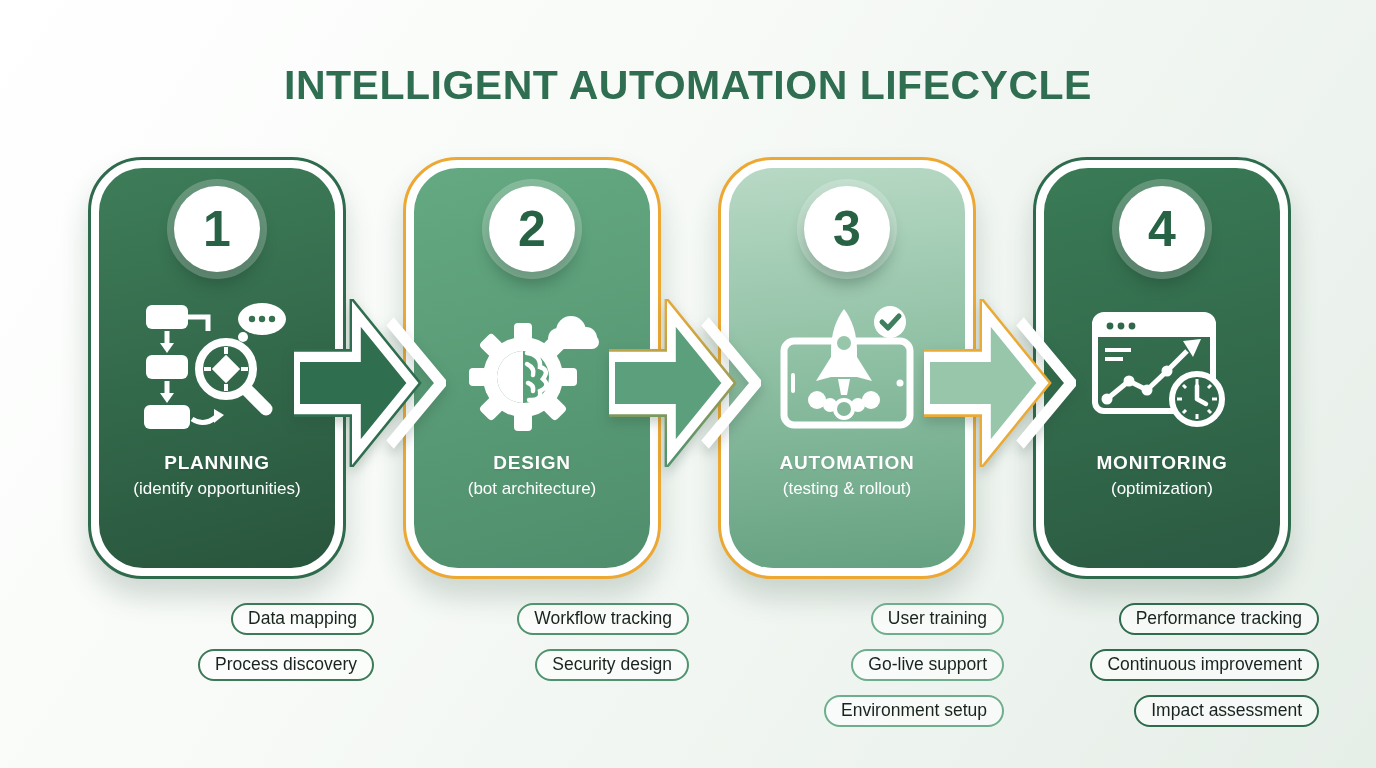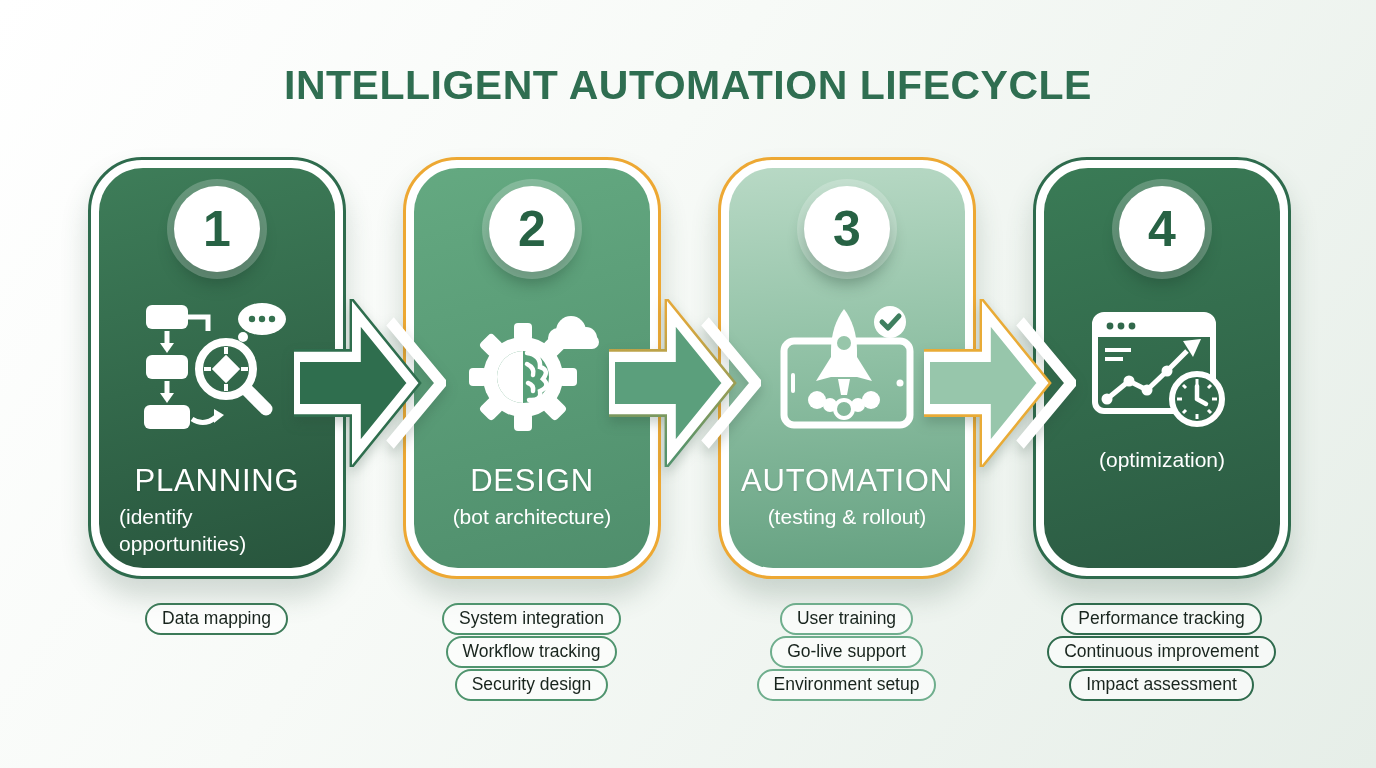--- a/index.html
+++ b/index.html
@@ -17,33 +17,33 @@
   .s1{left:88px;--ring:#2e6b4d;--grad:linear-gradient(165deg,#3e7d59 0%,#28553d 100%);--knock:#35714f;}
   .s2{left:403px;--ring:#eda833;--grad:linear-gradient(165deg,#64a981 0%,#4f8e6c 100%);--knock:#57a078;}
   .s3{left:718px;--ring:#eda833;--grad:linear-gradient(175deg,#b8d9c5 0%,#8fc0a4 48%,#65a181 100%);--knock:#97c6aa;}
   .s4{left:1033px;--ring:#2e6b4d;--grad:linear-gradient(165deg,#3a7b56 0%,#2b5a42 100%);--knock:#31684b;}
   .num-circle{width:86px;height:86px;margin-top:18px;border-radius:50%;background:#fff;
     display:flex;align-items:center;justify-content:center;
     font-size:50px;font-weight:700;color:#276244;
     box-shadow:0 0 0 7px rgba(255,255,255,.22),0 12px 16px rgba(22,52,38,.35);}
   .icon-box{margin-top:20px;width:150px;height:150px;display:flex;align-items:center;justify-content:center;}
   .icon-box svg{width:150px;height:142px;}
-  .stage-name{margin-top:21px;font-size:31px;font-weight:400;color:#ffffff;letter-spacing:.8px;
+  .stage-name{margin-top:10px;font-size:19px;font-weight:700;color:#ffffff;letter-spacing:.8px;
     text-shadow:0 1px 2px rgba(0,0,0,.12);}
-  .stage-sub{margin-top:4px;font-size:21px;color:#ffffff;line-height:1.3;max-width:196px;}
+  .stage-sub{margin-top:4px;font-size:17px;color:#ffffff;text-align:center;line-height:1.3;max-width:196px;}
   
   .arrow{position:absolute;top:299px;width:152px;height:168px;
     filter:drop-shadow(0 6px 6px rgba(40,70,55,.25));}
   .arrow1{left:294px;}.arrow2{left:609px;}.arrow3{left:924px;}
   .a-chev{fill:none;stroke:#ffffff;stroke-width:13;}
   .a-edge{fill:none;stroke-width:17;stroke-linejoin:miter;}
   .a-body{stroke:#ffffff;stroke-width:11;stroke-linejoin:miter;}
   
   .tags{position:absolute;top:603px;width:315px;display:flex;flex-direction:column;
-    align-items:center;gap:1px;}
+    align-items:flex-end;gap:14px;}
   .t1{left:59px;}.t2{left:374px;}.t3{left:689px;}.t4{left:1004px;}
   .pill{border:2.5px solid #3c7a58;border-radius:999px;padding:3px 15px 4px;
     font-size:17.5px;color:#18241d;background:rgba(255,255,255,.6);white-space:nowrap;}
   .t2 .pill{border-color:#4f946e;}
   .t3 .pill{border-color:#6fae8d;}
   .t4 .pill{border-color:#2f6b4d;}
 </style>
 </head>
 <body>
 
@@ -217,20 +217,21 @@
             <line x1="90" y1="102" x2="95" y2="102"></line>
               <line x1="125" y1="102" x2="130" y2="102"></line>
             <line x1="96" y1="88" x2="99" y2="91"></line>
               <line x1="124" y1="88" x2="121" y2="91"></line>
             <line x1="96" y1="116" x2="99" y2="113"></line>
               <line x1="124" y1="116" x2="121" y2="113"></line>
           </g>
           <path d="M110,102 L110,89 M110,102 L119,107" stroke="#fff" stroke-width="4.5" stroke-linecap="round"></path>
         </svg>
       </div>
+      <div class="stage-name">MONITORING</div>
       <div class="stage-sub">(optimization)</div>
     </div>
   </div>
 
   <svg class="arrow arrow1" viewBox="0 0 190 180" preserveAspectRatio="none">
     <path class="a-chev" d="M120,24 L184,90 L120,156"></path>
     <path class="a-edge" stroke="#2f6e4e" d="M2,62 H78 V16 L148,90 L78,164 V118 H2 Z"></path>
     <path class="a-body" fill="#2f6e4e" d="M2,62 H78 V16 L148,90 L78,164 V118 H2 Z"></path>
   </svg>
   <svg class="arrow arrow2" viewBox="0 0 190 180" preserveAspectRatio="none">
@@ -245,23 +246,23 @@
     <path class="a-body" fill="#5b9f7c" d="M2,62 H78 V16 L148,90 L78,164 V118 H2 Z"></path>
   </svg>
   <svg class="arrow arrow3" viewBox="0 0 190 180" preserveAspectRatio="none">
     <path class="a-chev" d="M120,24 L184,90 L120,156"></path>
     <path class="a-edge" stroke="#e9ab36" d="M2,62 H78 V16 L148,90 L78,164 V118 H2 Z"></path>
     <path class="a-body" fill="#97c6ab" d="M2,62 H78 V16 L148,90 L78,164 V118 H2 Z"></path>
   </svg>
 
   <div class="tags t1">
     <div class="pill">Data mapping</div>
+    <div class="pill">Process discovery</div>
   </div>
   <div class="tags t2">
-    <div class="pill">System integration</div>
     <div class="pill">Workflow tracking</div>
     <div class="pill">Security design</div>
   </div>
   <div class="tags t4">
     <div class="pill">Performance tracking</div>
     <div class="pill">Continuous improvement</div>
     <div class="pill">Impact assessment</div>
   </div>
   <div class="tags t3">
     <div class="pill">User training</div>

